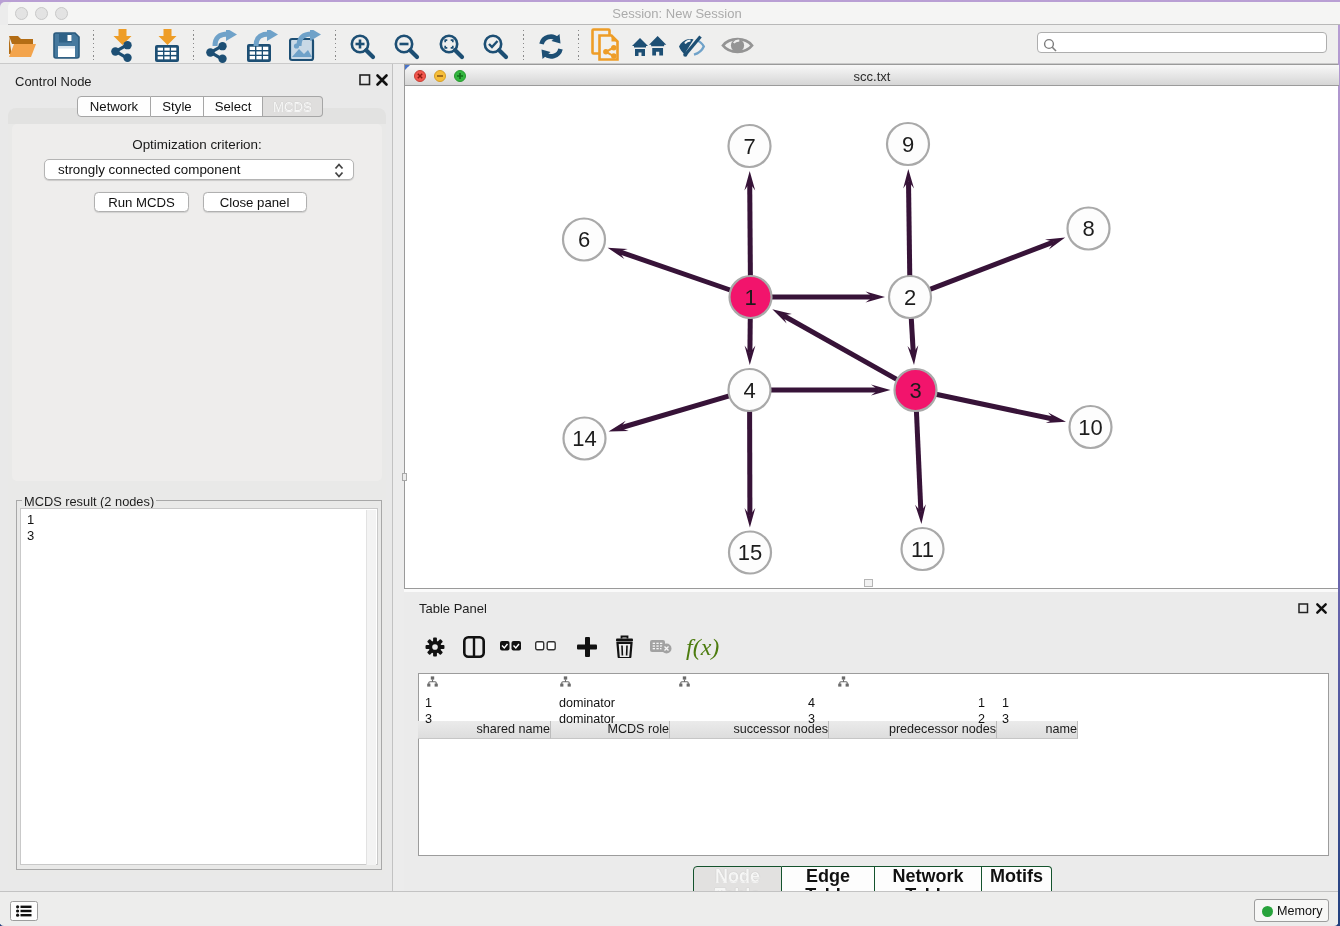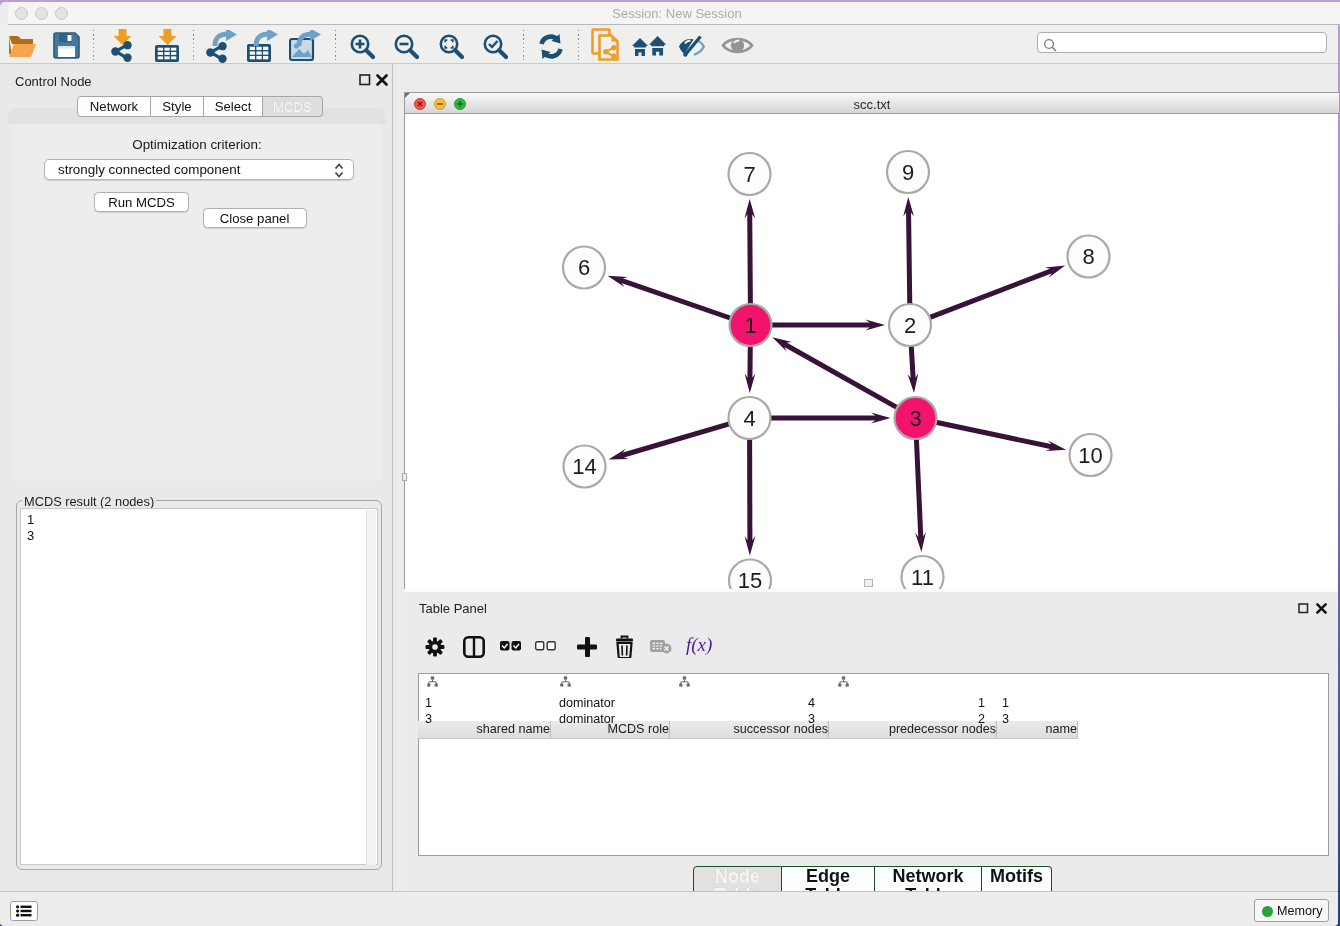--- a/index.html
+++ b/index.html
@@ -10,25 +10,25 @@
 .wtitle { position:absolute; top:4px; left:0; width:1338px; text-align:center; font-size:13px; color:#ababab; }
 .toolbar { position:absolute; left:0; top:25px; width:1338px; height:39px; background:#efefee; border-bottom:1px solid #cacaca; }
 .vsep { position:absolute; top:5px; height:30px; width:1.4px; background:repeating-linear-gradient(180deg,#8a8a8a 0 1.5px,rgba(0,0,0,0) 1.5px 4.2px); }
 .search { position:absolute; left:1037px; top:7px; width:290px; height:21px; background:#fff; border:1px solid #aeaeae; border-radius:4px; }
 .cpanel { position:absolute; left:0; top:64px; width:393px; height:827px; background:#e9e9e9; border-right:1px solid #c2c2c2; }
 .ptitle { font-size:13px; color:#1e1e1e; }
 .tab { position:absolute; z-index:3; height:21px; background:#fefefe; border:1px solid #a6a6a6; font-size:13.2px; color:#111; text-align:center; line-height:20px; }
 .content { position:absolute; left:8px; top:44px; width:378px; height:768px; background:#e9e9e8; border-radius:8px; }
 .inner { position:absolute; left:4px; top:16px; width:370px; height:357px; background:#eeedec; border-radius:5px; }
 .btn { position:absolute; height:20px; background:#fff; border:1px solid #b0b0b0; border-radius:4.5px; font-size:13.2px; color:#111; text-align:center; line-height:19px; box-shadow:0 0.5px 1px rgba(0,0,0,0.12); }
-.fieldset { position:absolute; left:8px; top:392px; width:366px; height:370px; border:1px solid #a8a8a8; border-radius:6px; }
+.fieldset { position:absolute; left:8px; top:392px; width:366px; height:370px; border:1px solid #a8a8a8; border-radius:0; }
 .legend { position:absolute; left:5px; top:-7px; background:#e9e9e8; padding:0 2px; font-size:12.8px; color:#1e1e1e; }
 .resultbox { position:absolute; left:3px; top:7px; width:358px; height:357px; background:#fff; border:1px solid #c9c9c9; font-size:13px; color:#111; line-height:15.5px; padding:3px 0 0 6px; }
 .sbar { position:absolute; right:1px; top:1px; width:10px; height:355px; background:#f3f3f3; border-left:1px solid #e2e2e2; }
-.netwin { position:absolute; left:404px; top:64px; width:934px; height:525px; border:1px solid #9a9a9a; border-right:none; background:#fff;margin-top:28px; }
+.netwin { position:absolute; left:404px; top:64px; width:934px; height:525px; border:1px solid #9a9a9a; border-right:none; background:#fff; }
 .nettitle { position:absolute; left:0; top:0; width:934px; height:21px; background:linear-gradient(180deg,#f8f8f8,#d6d6d6); border-bottom:1px solid #9b9b9b; }
 .light { position:absolute; top:5px; width:12px; height:12px; border-radius:50%; }
 .tpanel { position:absolute; left:404px; top:592px; width:934px; height:299px; background:#ebebeb; }
 .thc { position:absolute; top:673px; height:18px; background:linear-gradient(180deg,#ebebeb,#dddddd); border-right:1px solid #bcbcbc; border-bottom:1px solid #c6c6c6; font-size:12.6px; color:#1b1b1b; text-align:right; line-height:17px;margin-top:48px; }
 .cell { position:absolute; font-size:12.6px; color:#111; height:16px; line-height:16px; }
 .btab { position:absolute; height:32px; background:#fdfdfd; border:1px solid #14532d; font-size:18px; font-weight:bold; color:#111; text-align:center; line-height:19px; }
 .statusbar { position:absolute; left:0; top:891px; width:1338px; height:33px; background:#ededec; border-top:1px solid #c3c3c3; }
 </style></head><body>
 <div class="app"></div>
 <div class="titlebar">
@@ -204,21 +204,21 @@
   <div class="content">
       <div style="position:absolute;left:0;top:0;width:378px;height:16px;background:#e2e2e1;border-radius:8px 8px 0 0"></div>
     <div class="inner"></div>
     <div class="abs" style="left:36px;top:51px;width:310px;height:21px;background:#fff;border:1px solid #b4b4b4;border-radius:5px;box-shadow:0 1px 1px rgba(0,0,0,0.15);font-size:13.4px;color:#111;line-height:20px;padding-left:13px">strongly connected component
       <svg width="10" height="15" style="position:absolute;right:9px;top:3px" viewBox="0 0 10 15">
           <path d="M1.5 5.5 L5 1.5 L8.5 5.5 M1.5 9.5 L5 13.5 L8.5 9.5" fill="none" stroke="#444" stroke-width="1.8"></path>
         </svg>
     </div>
     <div class="abs" style="left:0;width:378px;top:29px;text-align:center;font-size:13.4px;color:#1a1a1a">Optimization criterion:</div>
     <div class="btn" style="left:86px;top:84px;width:95px">Run MCDS</div>
-    <div class="btn" style="left:194.5px;top:100px;width:104px">Close panel</div>
+    <div class="btn" style="left:194.5px;top:84px;width:104px">Close panel</div>
     <div class="fieldset">
       <div class="legend">MCDS result (2 nodes)</div>
       <div class="resultbox">1<br>3<div class="sbar"></div></div>
     </div>
   </div>
 </div>
 
 <div class="netwin">
     <svg style="position:absolute;left:0;top:0;z-index:5" width="5" height="5">
       <path d="M0 0 h5 l-2.2 2.2 h-0.6 v0.6 L0 5 z" fill="#4a74c9"></path>
@@ -363,21 +363,21 @@
         <rect x="6.4" y="5.4" width="2.3" height="1.3" fill="#fff"></rect>
         <rect x="6.4" y="8.0" width="2.3" height="1.3" fill="#fff"></rect>
         <rect x="10.0" y="2.7" width="2.3" height="1.3" fill="#fff"></rect>
         <rect x="10.0" y="5.4" width="2.3" height="1.3" fill="#fff"></rect>
         <rect x="10.0" y="8.0" width="2.3" height="1.3" fill="#fff"></rect>
       </g>
       <circle cx="16.5" cy="8.5" r="5" fill="#777"></circle>
       <path d="M14.5 6.5 l4 4 M18.5 6.5 l-4 4" stroke="#fff" stroke-width="1.3"></path>
     </g>
   </svg>
-<div class="abs" style="left:686px;top:634px;font-family:'Liberation Serif',serif;font-style:italic;font-size:19px;color:#4c1d95">f(x)</div>
+<div class="abs" style="left:686px;top:634px;font-family:'Liberation Serif',serif;font-style:italic;font-size:24px;color:#4d7c0f">f(x)</div>
 <div class="abs" style="left:418px;top:673px;width:911px;height:183px;background:#fff;border:1px solid #9c9c9c"></div>
 <div class="thc" style="left:418px;width:133px">shared name</div>
 <svg width="11" height="11" viewBox="0 0 11 11" style="position:absolute;left:427px;top:676px">
     <rect x="3.8" y="0.4" width="3.4" height="3.2" fill="#6b6b6b"></rect>
     <path d="M5.5 3.6 v2 M1.8 9 v-2.2 a1 1 0 0 1 1-1 h5.4 a1 1 0 0 1 1 1 V9" fill="none" stroke="#6b6b6b" stroke-width="1.1"></path>
     <rect x="0.2" y="7.6" width="3.2" height="3" fill="#6b6b6b"></rect>
     <rect x="7.6" y="7.6" width="3.2" height="3" fill="#6b6b6b"></rect>
   </svg>
 <div class="thc" style="left:551px;width:119px">MCDS role</div>
 <svg width="11" height="11" viewBox="0 0 11 11" style="position:absolute;left:560px;top:676px">

